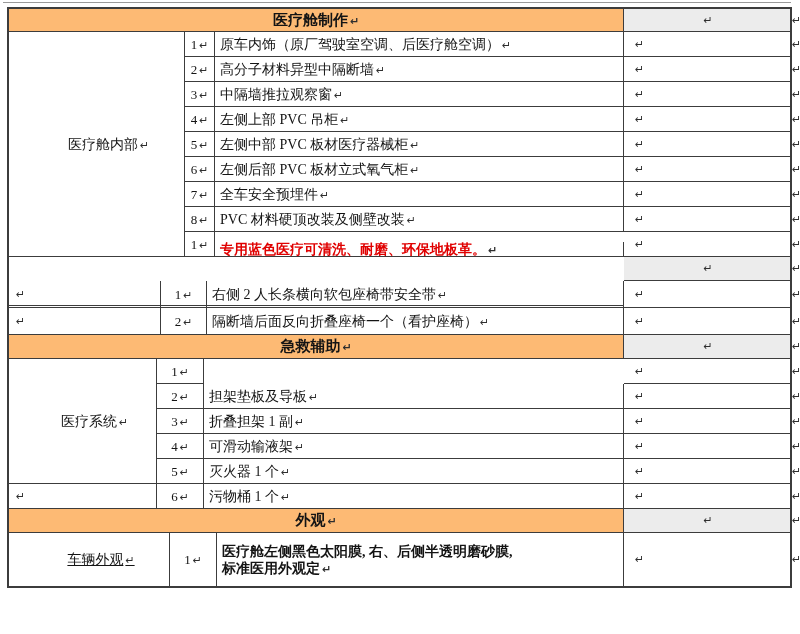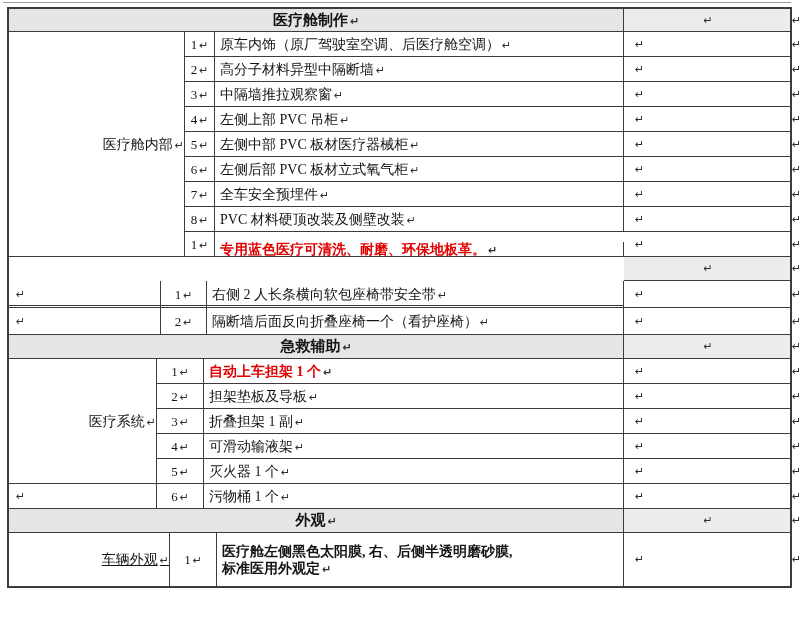--- a/index.html
+++ b/index.html
@@ -17,24 +17,24 @@
   .sec-b{grid-template-columns:152px 46px 417px 166px;grid-template-rows:24px 27px 27px;}
   .sec-c{grid-template-columns:148px 47px 420px 166px;grid-template-rows:24px repeat(6,25px);}
   .sec-d{grid-template-columns:161px 47px 407px 166px;grid-template-rows:24px 53px;}
   .cell{
     display:flex;align-items:center;overflow:hidden;box-sizing:border-box;
     border-right:1px solid #3c3c3c;border-bottom:1px solid #3c3c3c;
     font-size:14px;line-height:17px;
   }
   .lastcol{border-right:none;}
   .nobb{border-bottom:none;}
-  .hdr{justify-content:center;background:#e5e5e5;}
+  .hdr{justify-content:center;background:#fdba74;}
   .hdr .txt{font-weight:bold;font-size:15px;}
   .hdrp{justify-content:center;background:#ececec;}
-  .cat{justify-content:flex-end;padding-left:24px;}
+  .cat{justify-content:center;padding-left:24px;}
   .num{justify-content:center;font-size:13px;}
   .content{padding-left:5px;padding-right:2px;}
   .content .txt{white-space:pre-line;}
   .leftp{padding-left:5px;}
   .rightp{padding-left:9px;}
   .red .txt{color:#e00000;font-weight:bold;}
   .pw{
     font-family:"DejaVu Sans",sans-serif;font-size:11px;line-height:1;
     color:#2e2e2e;margin-left:2px;flex:none;
   }
@@ -178,23 +178,20 @@
         <span class="txt pp">急救辅助<span class="pw">↵</span></span>
       </div>
       <div class="cell hdrp lastcol" style="grid-area: 1 / 4 / auto / 5;">
         <span class="pw">↵</span>
       </div>
       <div class="cell cat" style="grid-area: 2 / 1 / span 5 / 2;">
         <span class="txt pp">医疗系统<span class="pw">↵</span></span>
       </div>
       <div class="cell num" style="grid-area: 2 / 2 / auto / 3;">
         <span class="txt pp">1<span class="pw">↵</span></span>
-      </div>
-      <div class="cell content red" style="grid-area: 2 / 3 / auto / 4;">
-        <span class="txt pp">自动上车担架 1 个<span class="pw">↵</span></span>
       </div>
       <div class="cell rightp lastcol" style="grid-area: 2 / 4 / auto / 5;">
         <span class="pw">↵</span>
       </div>
       <div class="cell num" style="grid-area: 3 / 2 / auto / 3;">
         <span class="txt pp">2<span class="pw">↵</span></span>
       </div>
       <div class="cell content" style="grid-area: 3 / 3 / auto / 4;">
         <span class="txt pp">担架垫板及导板<span class="pw">↵</span></span>
       </div>

